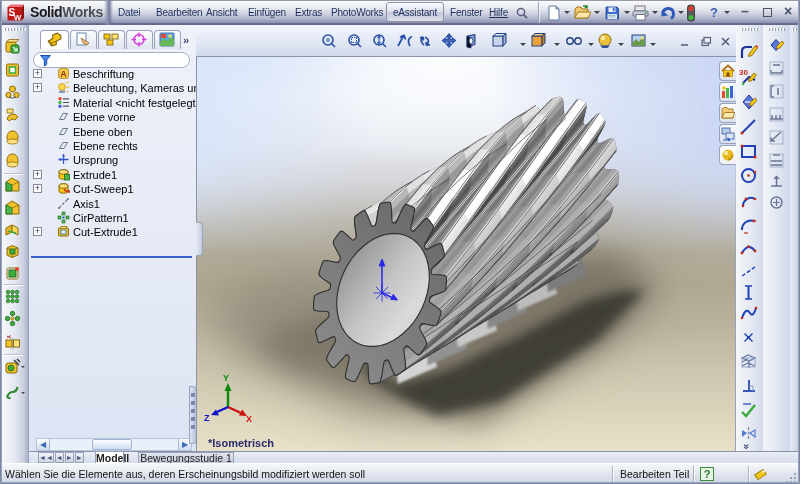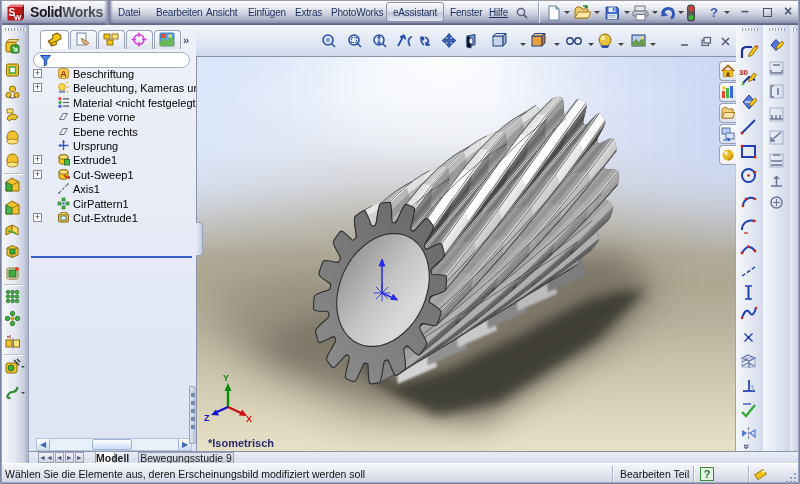--- a/index.html
+++ b/index.html
@@ -351,20 +351,26 @@
           <circle cx="3" cy="10.2" r="1.7" fill="#4868d8"></circle>
           <path d="M6 2.8 h6 M6 6.5 h6 M6 10.2 h6" stroke="#555" stroke-width="1.2"></path>
         </svg>
         <span style="position:absolute;left:42px;top:1px">Material &lt;nicht festgelegt&gt;</span>
       </div>
 <div class="trow">
         <svg class="ticon" style="left:26px;top:1px" width="13" height="13" viewBox="0 0 13 13">
           <path d="M2.5 9.5 L6 3.5 L10.5 3.5 L7 9.5 Z" fill="#e8ecf4" fill-opacity="0.5" stroke="#687488" stroke-width="1"></path>
         </svg>
         <span style="position:absolute;left:42px;top:1px">Ebene vorne</span>
+      </div>
+<div class="trow">
+        <svg class="ticon" style="left:26px;top:1px" width="13" height="13" viewBox="0 0 13 13">
+          <path d="M2.5 9.5 L6 3.5 L10.5 3.5 L7 9.5 Z" fill="#e8ecf4" fill-opacity="0.5" stroke="#687488" stroke-width="1"></path>
+        </svg>
+        <span style="position:absolute;left:42px;top:1px">Ebene oben</span>
       </div>
 <div class="trow">
         <svg class="ticon" style="left:26px;top:1px" width="13" height="13" viewBox="0 0 13 13">
           <path d="M2.5 9.5 L6 3.5 L10.5 3.5 L7 9.5 Z" fill="#e8ecf4" fill-opacity="0.5" stroke="#687488" stroke-width="1"></path>
         </svg>
         <span style="position:absolute;left:42px;top:1px">Ebene rechts</span>
       </div>
 <div class="trow">
         <svg class="ticon" style="left:26px;top:1px" width="13" height="13" viewBox="0 0 13 13">
           <path d="M6.5 1 L6.5 11 M1.5 6.5 L11.5 6.5" stroke="#3858c8" stroke-width="1.3"></path>
@@ -1509,22 +1515,22 @@
       <path d="M9.5 6 v7 M6 9.5 h7" stroke="#687494" stroke-width="1.2"></path>
     </svg>
 
 <div id="tabrow" class="abs"></div>
 <div class="abs" style="left:38px;top:452px;width:44px;height:11px;display:flex;">
  <div style="flex:1;border:1px solid #98a2ba;background:linear-gradient(180deg,#f2f4f8,#cdd3e2);margin-right:1px;font-size:7px;line-height:9px;text-align:center;color:#44507a;">◄◄</div>
  <div style="flex:1;border:1px solid #98a2ba;background:linear-gradient(180deg,#f2f4f8,#cdd3e2);margin-right:1px;font-size:7px;line-height:9px;text-align:center;color:#44507a;">◄</div>
  <div style="flex:1;border:1px solid #98a2ba;background:linear-gradient(180deg,#f2f4f8,#cdd3e2);margin-right:1px;font-size:7px;line-height:9px;text-align:center;color:#44507a;">►</div>
  <div style="flex:1;border:1px solid #98a2ba;background:linear-gradient(180deg,#f2f4f8,#cdd3e2);font-size:7px;line-height:9px;text-align:center;color:#44507a;">►</div>
 </div>
-<div class="abs" style="left:95px;top:451px;width:20px;height:12px;background:#fff;border:1px solid #98a2ba;border-bottom:none;font-size:10.5px;font-weight:bold;color:#222;text-align:center;line-height:12px;">Modell</div>
-<div class="abs" style="left:138px;top:452px;width:96px;height:11px;background:linear-gradient(180deg,#e2e6ee,#c2c9da);border:1px solid #98a2ba;border-bottom:none;font-size:10.5px;color:#222;text-align:center;line-height:11px;">Bewegungsstudie 9</div>
+<div class="abs" style="left:95px;top:451px;width:29px;height:12px;background:#fff;border:1px solid #98a2ba;border-bottom:none;font-size:10.5px;font-weight:bold;color:#222;text-align:center;line-height:12px;">Modell</div>
+<div class="abs" style="left:138px;top:452px;width:96px;height:11px;background:linear-gradient(180deg,#e2e6ee,#c2c9da);border:1px solid #98a2ba;border-bottom:none;font-size:10.5px;color:#222;text-align:center;line-height:11px;">Bewegungsstudie 1</div>
 <div id="statusbar" class="abs">
  <div class="abs" style="left:5px;top:4px;">Wählen Sie die Elemente aus, deren Erscheinungsbild modifiziert werden soll</div>
  <div class="sep" style="left:612px;"></div>
  <div class="abs" style="left:620px;top:4px;white-space:nowrap;">Bearbeiten Teil</div>
  <div class="sep" style="left:693px;"></div>
  <div class="abs" style="left:700px;top:3px;width:14px;height:14px;background:#e8f4e8;border:1px solid #3a8a3a;font-size:11px;font-weight:bold;color:#2a7a2a;text-align:center;line-height:13px;">?</div>
  <div class="sep" style="left:748px;"></div>
  <svg class="abs" style="left:753px;top:3px" width="15" height="15" viewBox="0 0 15 15">
         <path d="M2 9 L9 2 L13 6 L6 13 Z" fill="#f5c518" stroke="#a8820a" stroke-width="1" transform="rotate(10 7.5 7.5)"></path>
         <circle cx="10.5" cy="4.5" r="1.2" fill="#fff"></circle>

